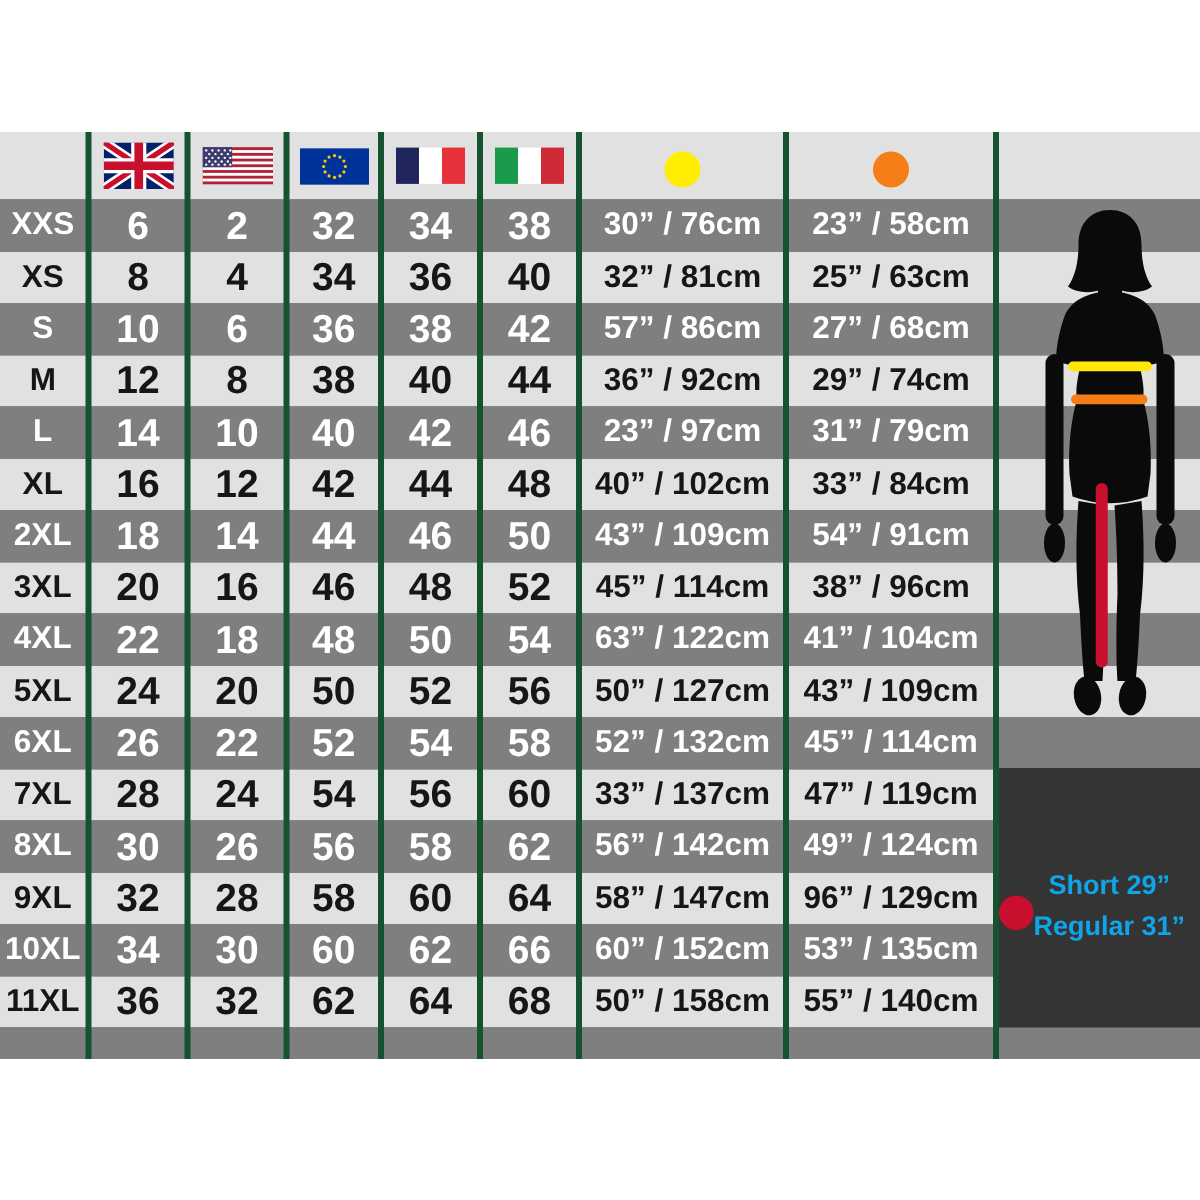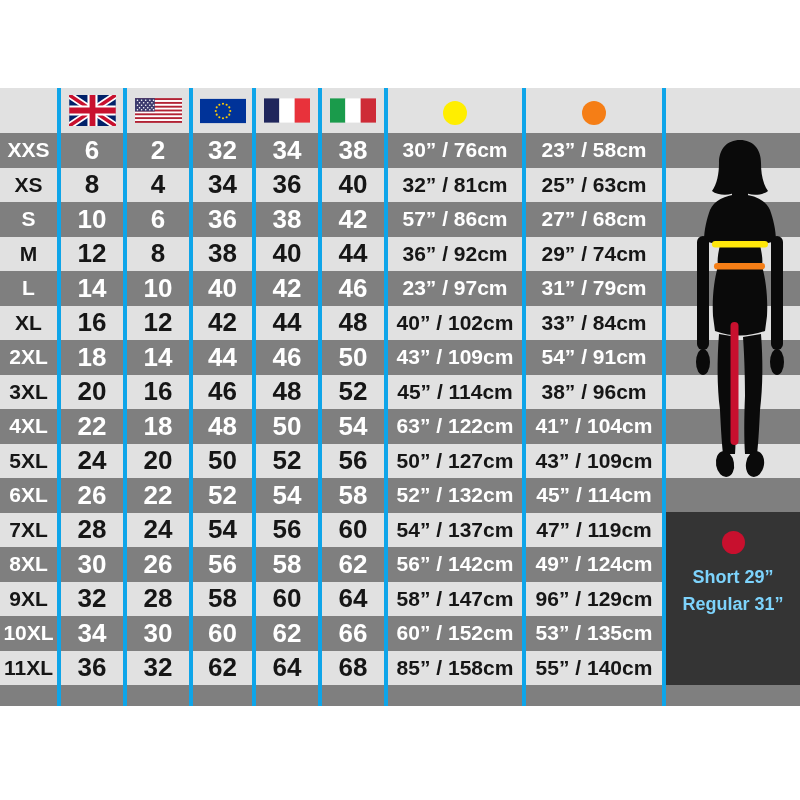--- a/index.html
+++ b/index.html
@@ -4,36 +4,36 @@
 <style>
   html,body{margin:0;padding:0;background:#fff;}
   .canvas{position:relative;width:800px;height:800px;background:#ffffff;overflow:hidden;
           font-family:"Liberation Sans", sans-serif;}
   .size-table{
     position:absolute;left:0;top:88px;width:800px;height:618px;
     display:grid;
     grid-template-columns:57px 62px 62px 59px 62px 62px 134px 136px 134px;
     grid-template-rows:45px repeat(16,34.5px) 20.5px;
     column-gap:4px;row-gap:0;
-    background:#0ea5e9;
+    background:#14532d;
   }
   .cell{display:flex;align-items:center;justify-content:center;overflow:hidden;}
   .cell.dark{background:#7f7f7f;color:#ffffff;}
   .cell.light{background:#e1e1e1;color:#161616;}
   .cell.footer{background:#7f7f7f;}
   .cell.hdr{background:#e1e1e1;}
   .num{font-weight:bold;font-size:26px;letter-spacing:0;}
   .lblc{font-weight:bold;font-size:21px;}
   .meas{font-weight:bold;font-size:21px;white-space:nowrap;}
   .flag{display:block;}
   .dot{border-radius:50%;width:24px;height:24px;margin-top:5px;}
   .figure-layer{position:absolute;left:666px;top:88px;width:134px;height:618px;pointer-events:none;}
   .legend-box{
     position:absolute;left:666px;top:512px;width:134px;height:173px;
-    background:#343434;color:#7dd3fc;display:flex;flex-direction:column;align-items:center;
+    background:#343434;color:#0ea5e9;display:flex;align-items:center;
   }
   .legend-dot{width:23px;height:23px;border-radius:50%;margin-top:19px;}
   .legend-lines{margin-top:10px;text-align:center;font-weight:bold;font-size:18px;line-height:27px;white-space:nowrap;}
 </style>
 </head>
 <body>
 
 <div class="canvas">
 
   <div class="size-table">
@@ -234,21 +234,21 @@
       <div class="cell dark num">58</div>
       <div class="cell dark meas">52” / 132cm</div>
       <div class="cell dark meas">45” / 114cm</div>
       <div class="cell dark"></div>
       <div class="cell light lblc">7XL</div>
       <div class="cell light num">28</div>
       <div class="cell light num">24</div>
       <div class="cell light num">54</div>
       <div class="cell light num">56</div>
       <div class="cell light num">60</div>
-      <div class="cell light meas">54” / 137cm</div>
+      <div class="cell light meas">33” / 137cm</div>
       <div class="cell light meas">47” / 119cm</div>
       <div class="cell light"></div>
       <div class="cell dark lblc">8XL</div>
       <div class="cell dark num">30</div>
       <div class="cell dark num">26</div>
       <div class="cell dark num">56</div>
       <div class="cell dark num">58</div>
       <div class="cell dark num">62</div>
       <div class="cell dark meas">56” / 142cm</div>
       <div class="cell dark meas">49” / 124cm</div>
@@ -270,21 +270,21 @@
       <div class="cell dark num">66</div>
       <div class="cell dark meas">60” / 152cm</div>
       <div class="cell dark meas">53” / 135cm</div>
       <div class="cell dark"></div>
       <div class="cell light lblc">11XL</div>
       <div class="cell light num">36</div>
       <div class="cell light num">32</div>
       <div class="cell light num">62</div>
       <div class="cell light num">64</div>
       <div class="cell light num">68</div>
-      <div class="cell light meas">85” / 158cm</div>
+      <div class="cell light meas">50” / 158cm</div>
       <div class="cell light meas">55” / 140cm</div>
       <div class="cell light"></div>
       <div class="cell footer"></div>
       <div class="cell footer"></div>
       <div class="cell footer"></div>
       <div class="cell footer"></div>
       <div class="cell footer"></div>
       <div class="cell footer"></div>
       <div class="cell footer"></div>
       <div class="cell footer"></div>

